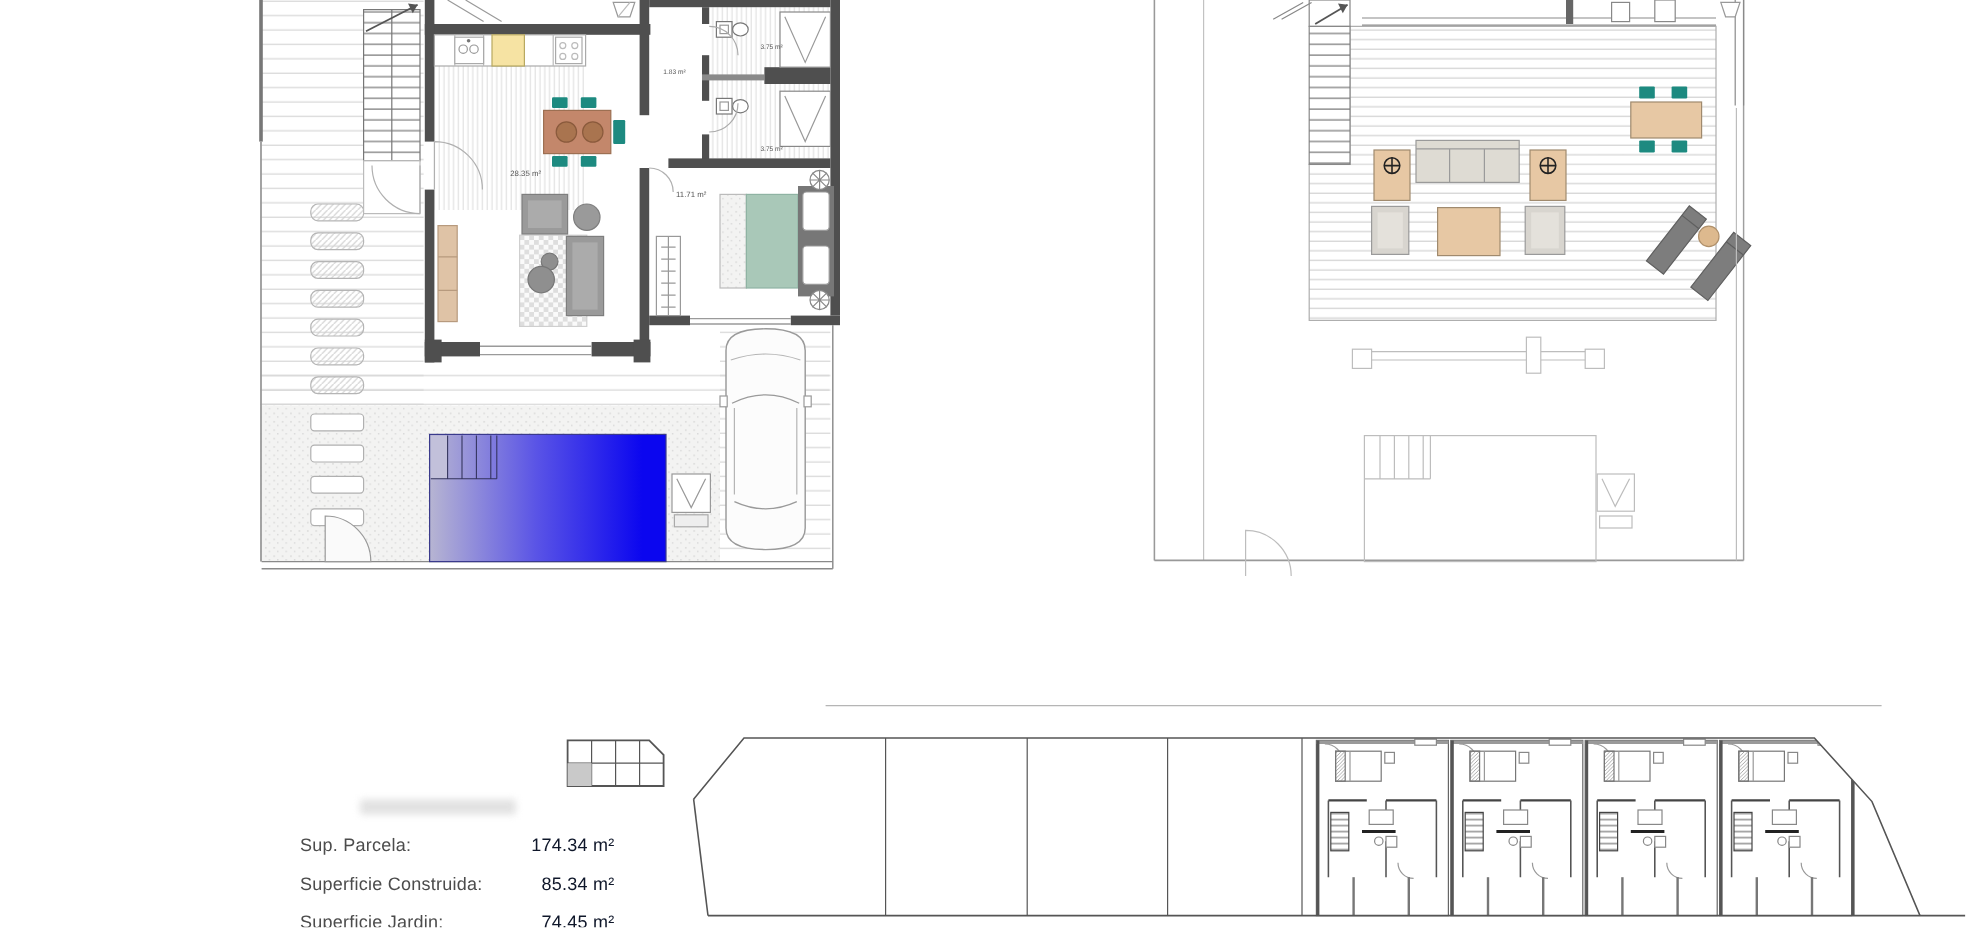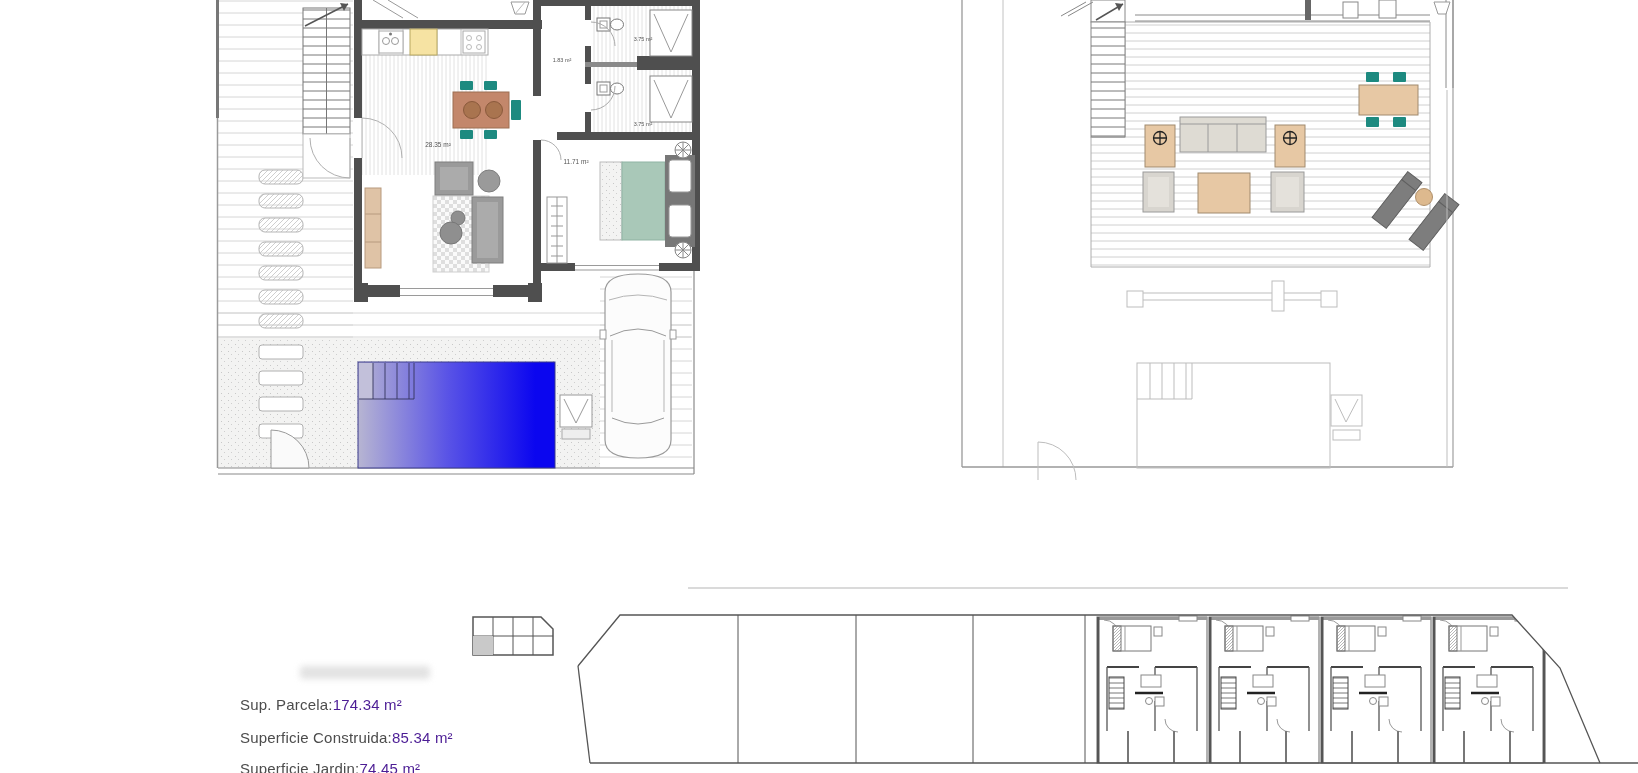--- a/index.html
+++ b/index.html
@@ -5,23 +5,23 @@
   body{margin:0;background:#fff}
   .sheet{position:relative;width:1638px;height:773px;background:#ffffff;overflow:hidden;
          font-family:"Liberation Sans",sans-serif}
   .plan{position:absolute}
   #gf{left:213px;top:0}
   #sol{left:946px;top:0}
   #site{left:448px;top:578px}
   .info{position:absolute;left:222px;top:658px;width:300px;height:120px}
   .wm{position:absolute;left:78px;top:8px;width:130px;height:13px;background:#d9d9d9;
       opacity:.75;filter:blur(3px);border-radius:3px}
-  .irow{position:absolute;left:18px;right:10px;display:flex;
+  .irow{position:absolute;left:28px;right:10px;display:flex;justify-content:space-between;
         font-size:15px;letter-spacing:.2px;color:#4c4c4c}
-  .irow .val{color:#4c1d95}
+  .irow .val{color:#0f172a}
   #r1{top:38px}#r2{top:71px}#r3{top:102px}
   svg text{font-family:"Liberation Sans",sans-serif;fill:#555}
 </style>
 </head>
 <body>
 
 <div class="sheet">
 
   <svg id="gf" class="plan" width="492" height="486" viewBox="0 0 492 486">
     <defs>

